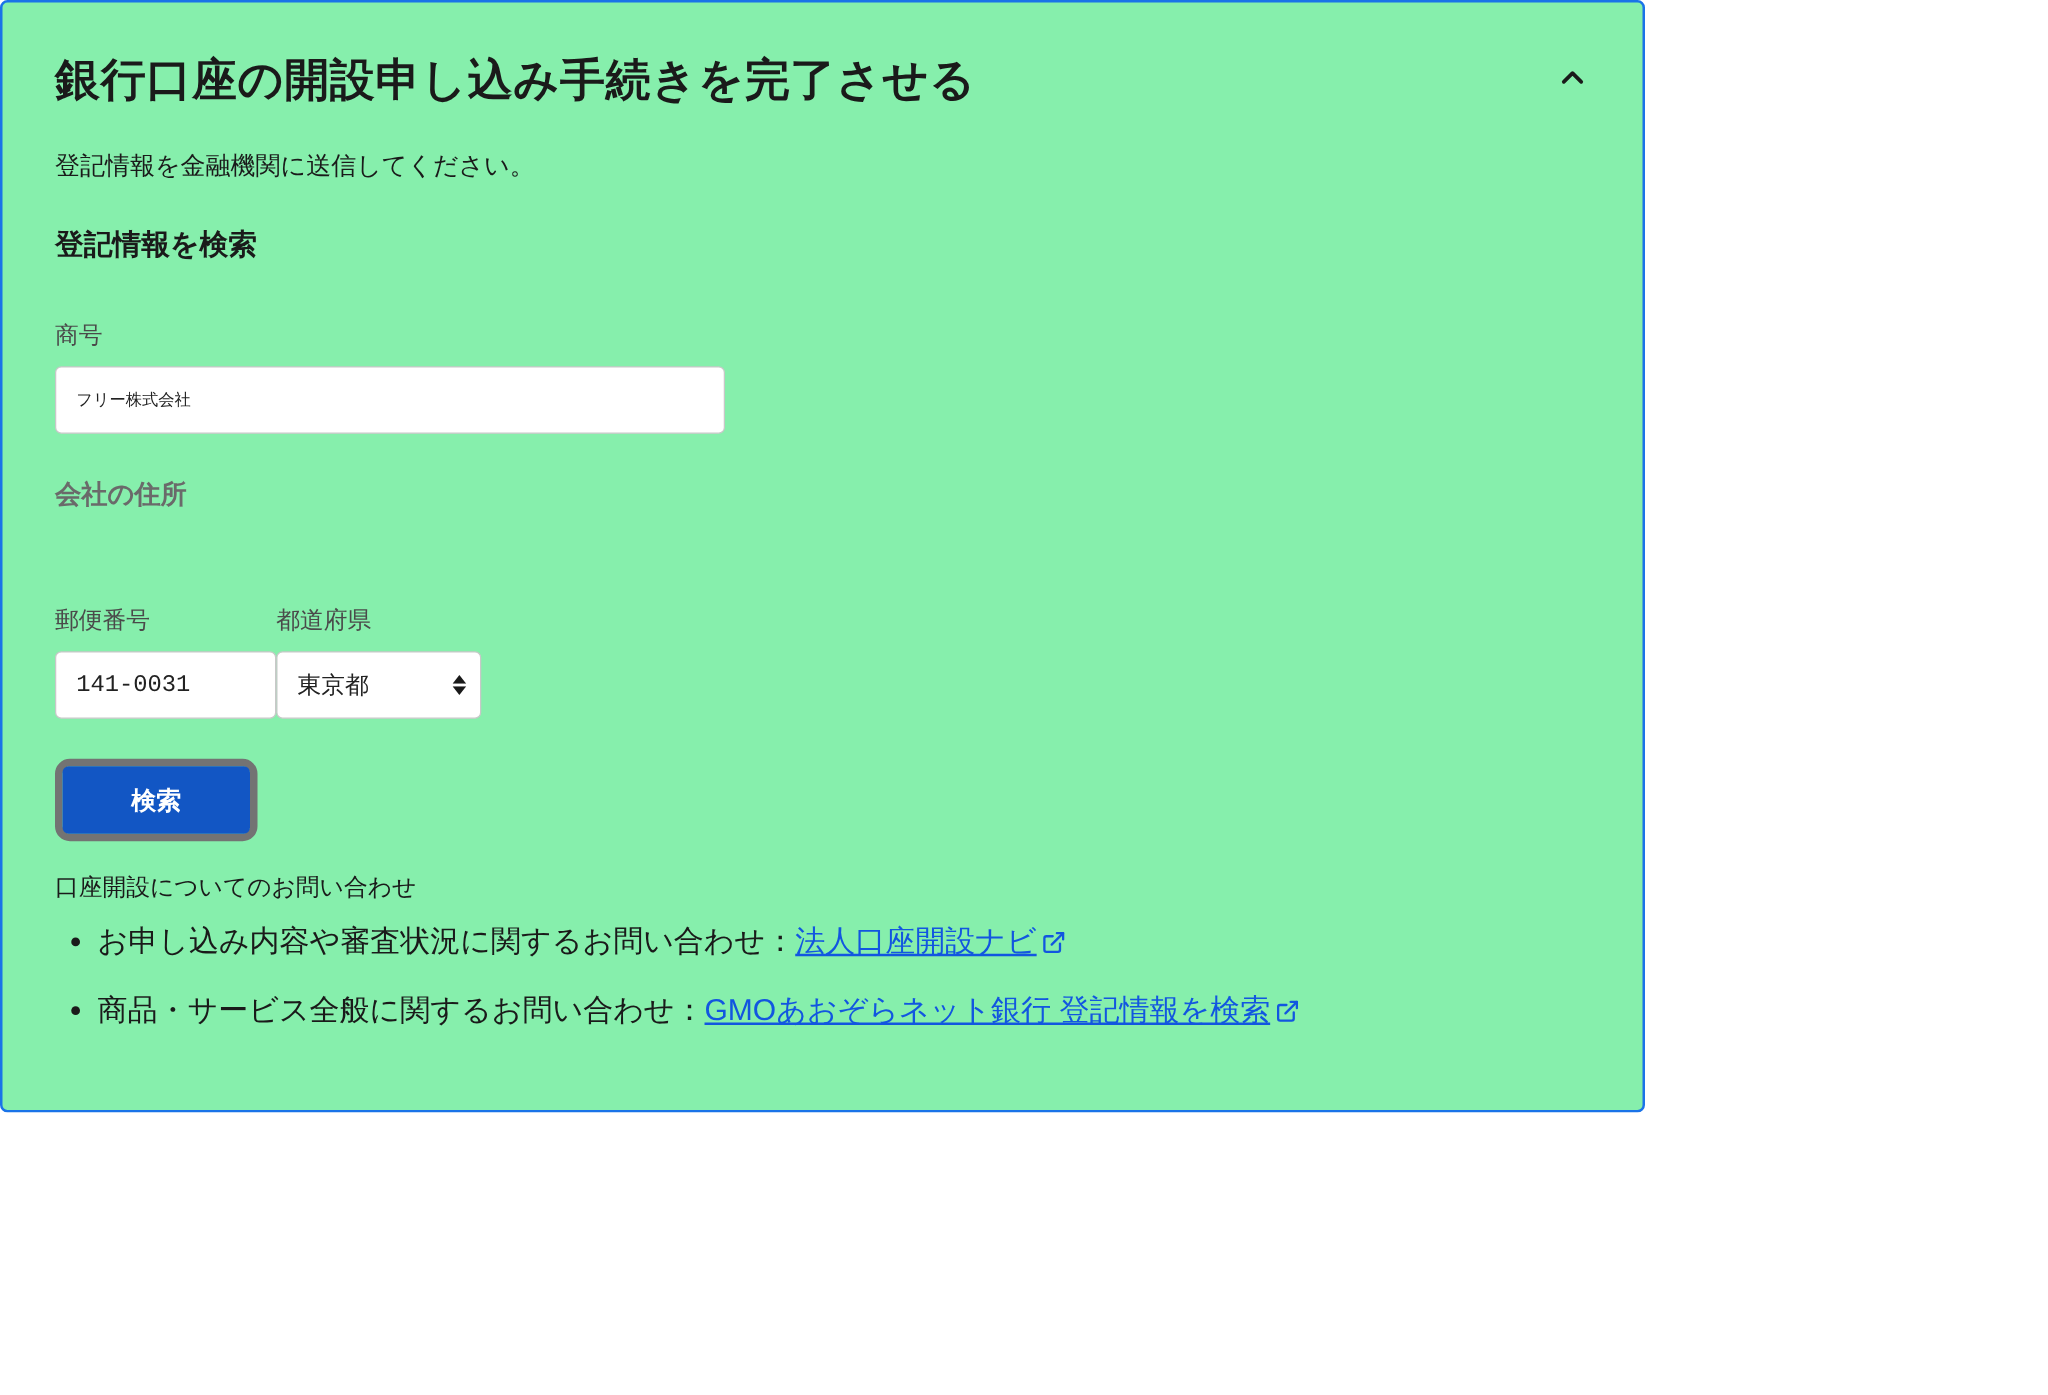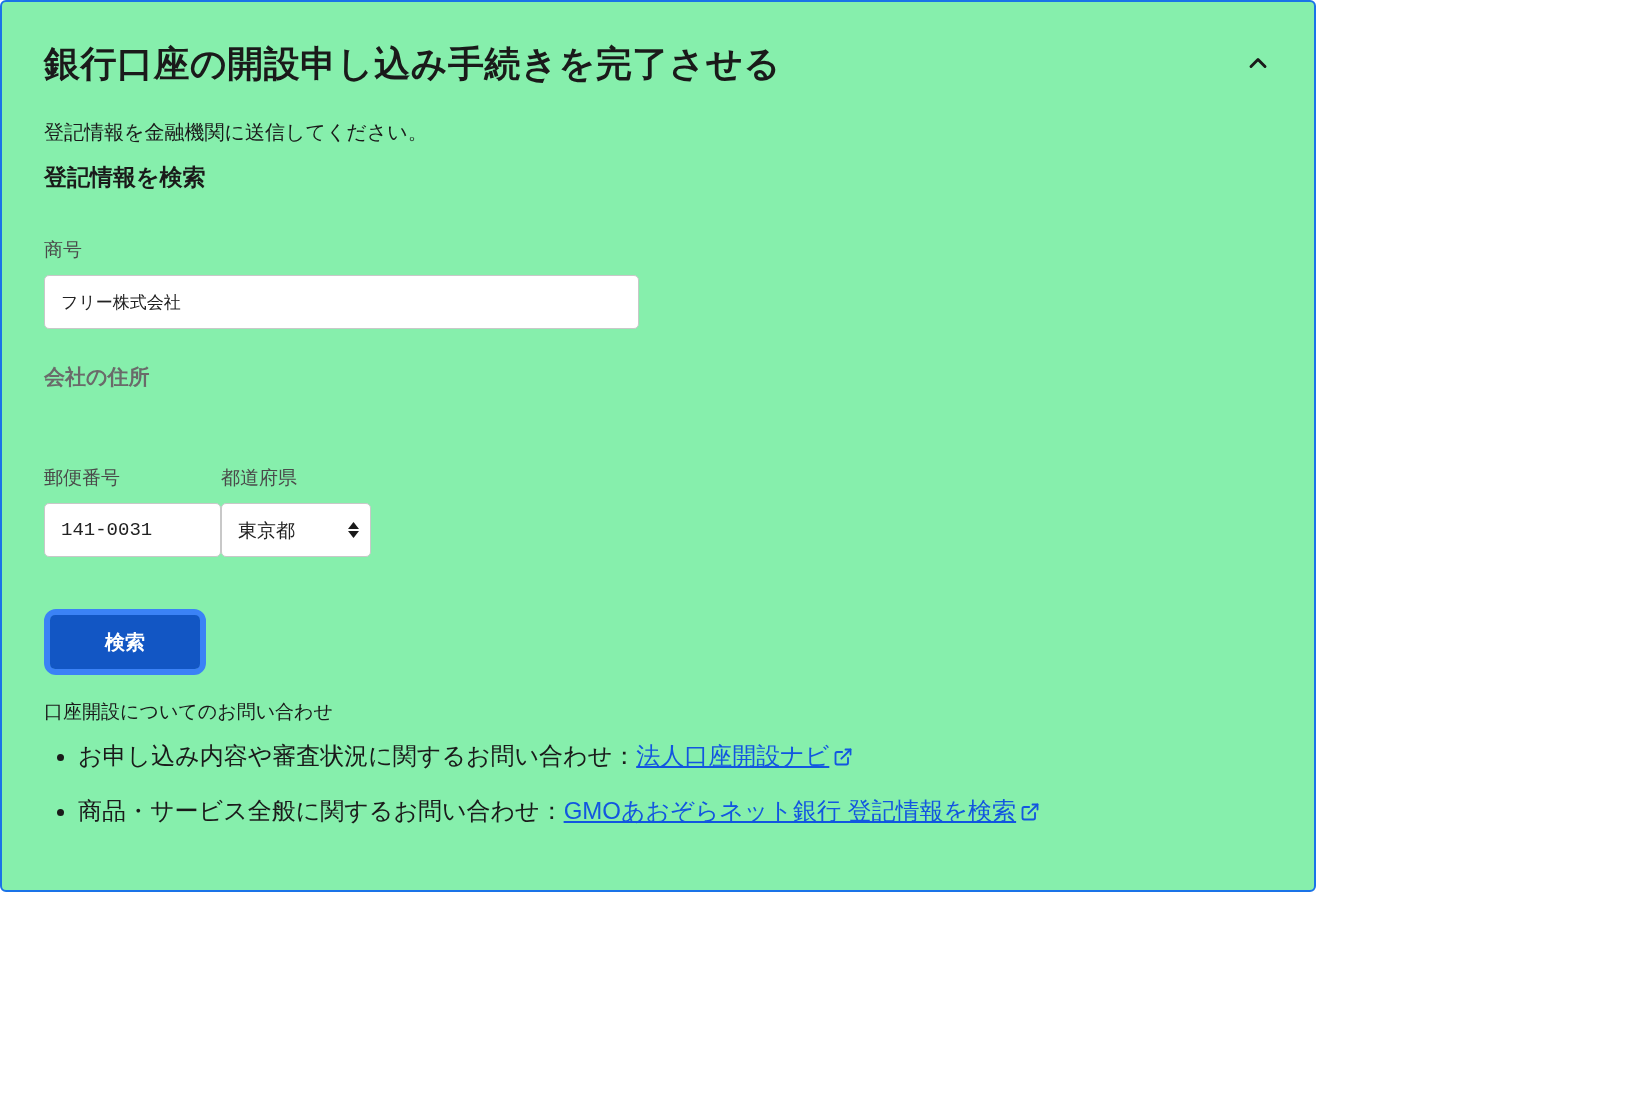--- a/index.html
+++ b/index.html
@@ -32,39 +32,39 @@
       color: #1a1a1a;
       letter-spacing: 0.5px;
     }
     .chevron-icon svg {
       width: 28px;
       height: 28px;
     }
     .instruction {
       font-size: 20px;
       color: #1a1a1a;
-      margin-bottom: 16px;
+      margin-bottom: 34px;
     }
     .section-heading {
       font-size: 23px;
       font-weight: 700;
       color: #1a1a1a;
       margin-bottom: 40px;
     }
     .field-label {
       font-size: 19px;
       color: #4a4a4a;
       margin-bottom: 12px;
       margin-top: 44px;
     }
     .text-input {
-      width: 595px;
+      width: 536px;
       height: 54px;
       padding: 10px 16px;
-      font-size: 17px;
+      font-size: 13px;
       border: 1px solid #c8c8c8;
       border-radius: 5px;
       color: #222;
       font-family: inherit;
     }
     .subsection-heading {
       font-size: 21px;
       font-weight: 700;
       color: #6a6a6a;
       margin-top: 34px;
@@ -83,21 +83,21 @@
       height: 54px;
       padding: 20px 16px;
       font-size: 19px;
       border: 1px solid #c8c8c8;
       border-radius: 5px;
       color: #222;
       font-family: Liberation Mono, monospace;
     }
     .select-wrapper {
       position: relative;
-      width: 150px;
+      width: 164px;
       height: 54px;
     }
     .select-input {
       width: 100%;
       height: 100%;
       padding: 10px 38px 10px 16px;
       font-size: 19px;
       border: 1px solid #c8c8c8;
       border-radius: 5px;
       color: #222;
@@ -116,22 +116,22 @@
       flex-direction: column;
       gap: 2px;
     }
     .select-arrows svg {
       width: 11px;
       height: 7px;
       display: block;
     }
     .search-button-outer {
       display: inline-block;
-      margin-top: 52px;
-      border: 6px solid #3b82f6;
+      margin-top: 32px;
+      border: 6px solid #737373;
       border-radius: 12px;
       padding: 0;
     }
     .search-button {
       display: block;
       width: 150px;
       height: 54px;
       background: #1256c4;
       color: #fff;
       border: none;

